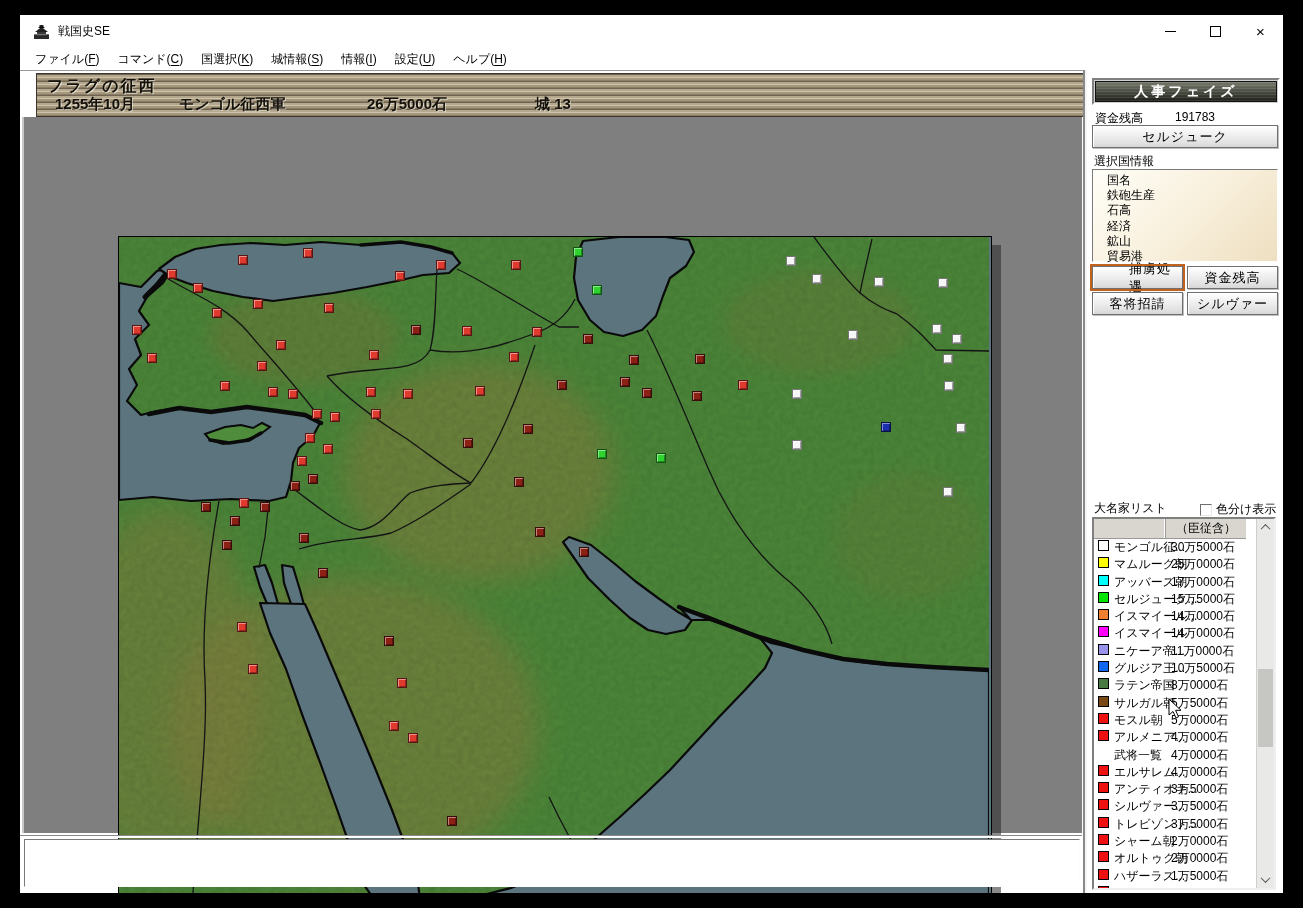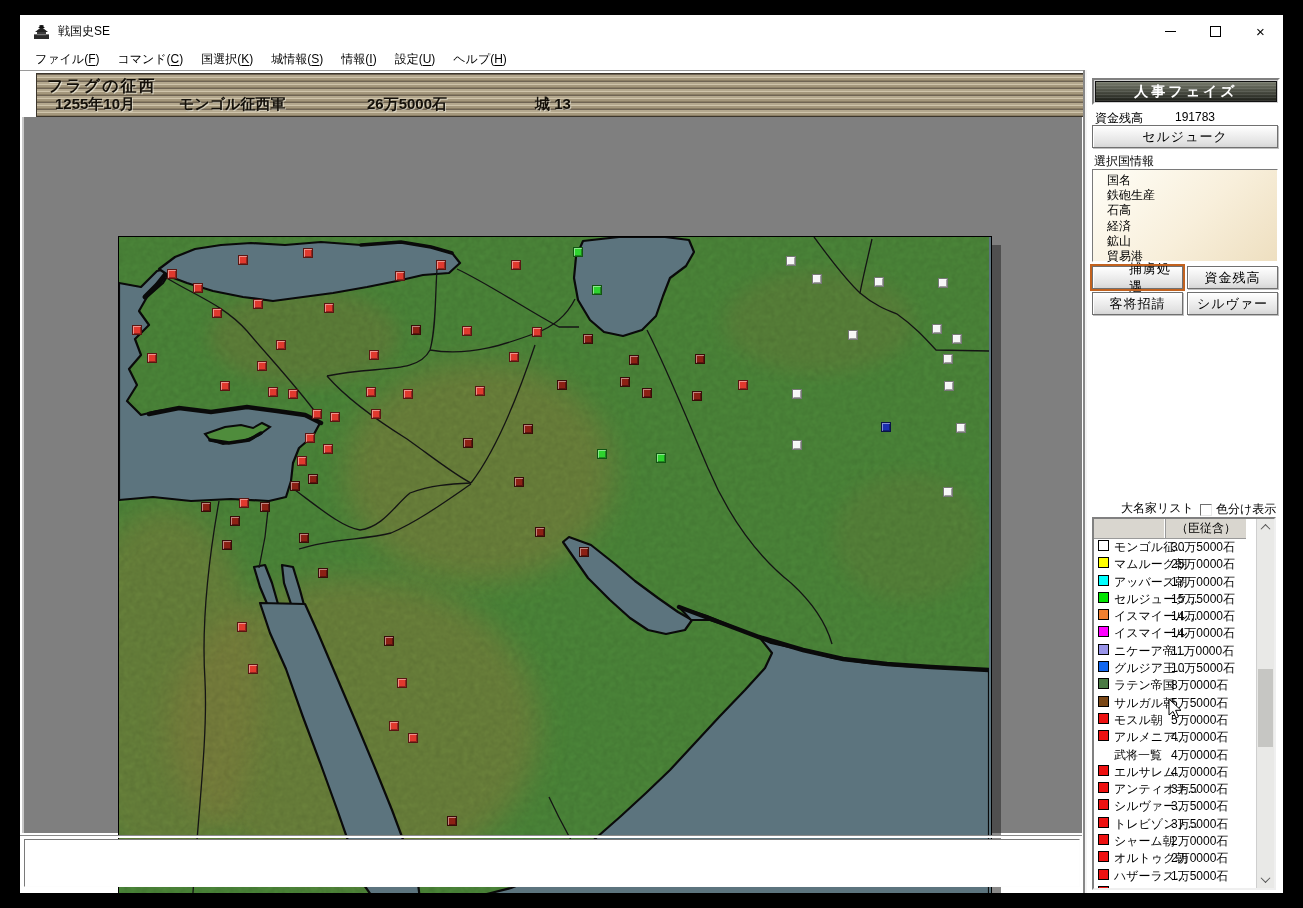--- a/index.html
+++ b/index.html
@@ -59,21 +59,21 @@
   .cmd-end{position:absolute;left:7px;top:55px;width:186px;height:23px;}
   .sel-label{position:absolute;left:9px;top:83px;font-size:12px;}
   .info-box{position:absolute;left:7px;top:99px;width:186px;height:93px;
     border:1px solid;border-color:#7a7a7a #fff #fff #7a7a7a;box-sizing:border-box;
     background:linear-gradient(135deg,#fffef7 0%,#f8efdb 55%,#eedfc0 100%);
     font-size:12px;padding:3px 0 0 14px;line-height:15.2px;}
   .grid-2x2{position:absolute;left:7px;width:188px;display:grid;grid-template-columns:91px 91px;grid-auto-rows:23px;column-gap:4px;row-gap:3px;}
   .g-personnel{top:196px;}
   .g-lists{top:344px;}
   .btn.focused{outline:2px solid #c2621f;outline-offset:0px;padding-left:36px;}
-  .dlist-label{position:absolute;left:9px;top:430px;font-size:12px;margin-left:27px;}
+  .dlist-label{position:absolute;left:9px;top:430px;font-size:12px;}
   .color-toggle{position:absolute;left:115px;top:431px;font-size:12px;display:flex;align-items:center;}
   .checkbox{width:12px;height:12px;background:#fff;border:1px solid;border-color:#6e6e6e #e8e8e8 #e8e8e8 #6e6e6e;margin-right:4px;box-sizing:border-box;}
   
   .daimyo-list{position:absolute;left:7px;top:447px;width:184px;height:373px;
     border:2px solid;border-color:#808080 #efefef #efefef #808080;background:#fff;box-sizing:border-box;overflow:hidden;}
   .dl-header{position:absolute;left:0;top:0;width:152px;height:19px;background:#d9d6cf;border-bottom:1px solid #9a9a9a;font-size:12px;}
   .dl-h-cell1{position:absolute;left:0;top:0;width:71px;height:19px;border-right:1px solid #9a9a9a;box-shadow:inset -1px 0 0 #fff;}
   .dl-h-cell2{position:absolute;left:72px;top:0;width:80px;height:19px;display:flex;align-items:center;justify-content:center;}
   .dl-body{position:absolute;left:0;top:19px;width:152px;height:354px;overflow:hidden;}
   .dl-row{position:relative;height:17.3px;font-size:12px;color:#000;}

